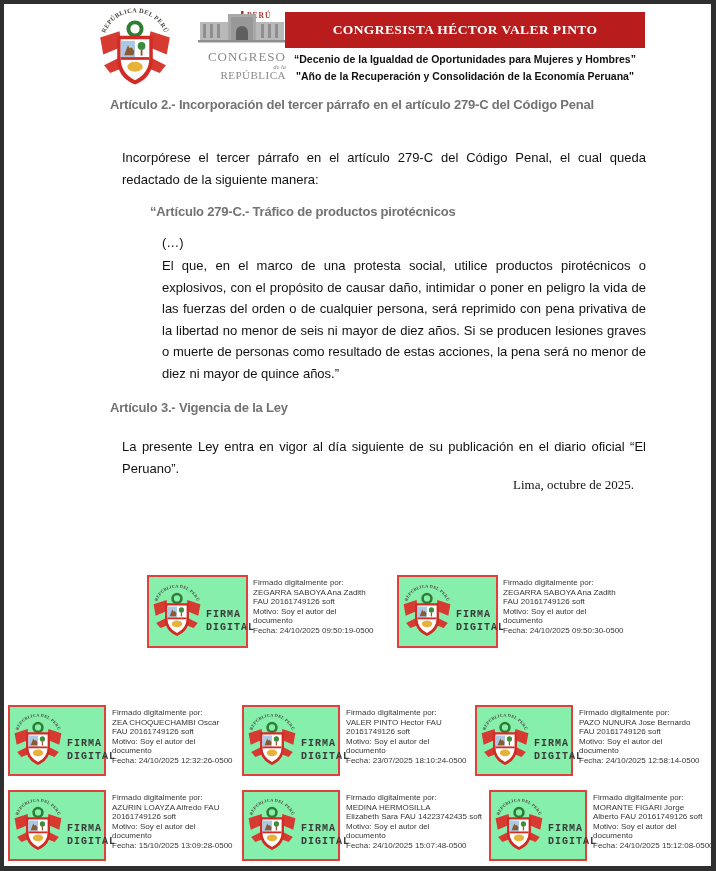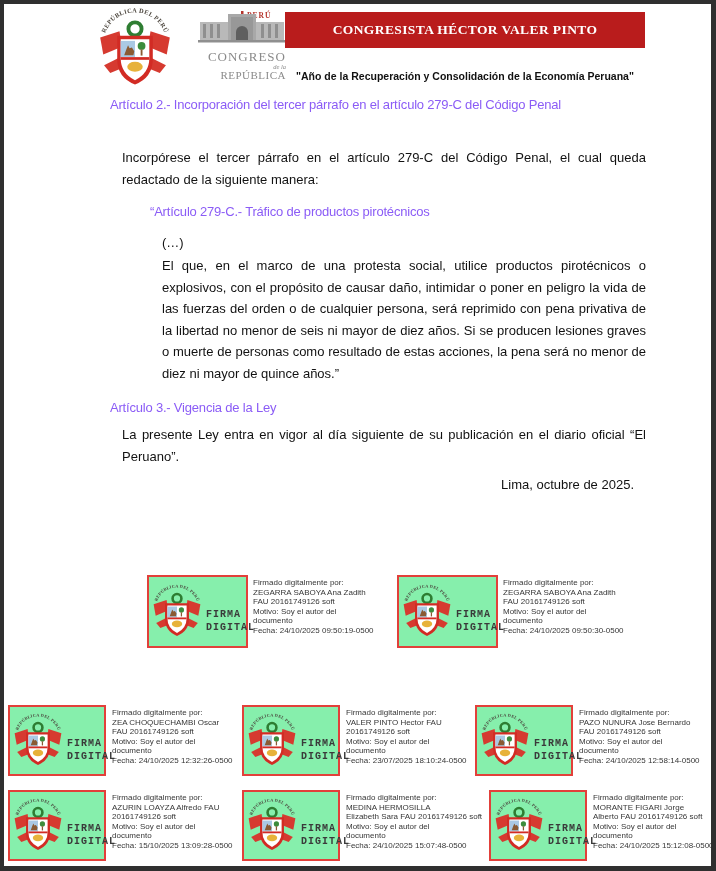--- a/index.html
+++ b/index.html
@@ -13,23 +13,23 @@
   .banner{
     background:#b91c1c;color:#ffffff;display:flex;align-items:center;justify-content:center;
     font-family:"Liberation Serif",serif;font-weight:bold;font-size:13.5px;letter-spacing:.4px;
   }
   .motto{font-weight:bold;font-size:10.5px;text-align:center;color:#111;white-space:nowrap;}
   .congress-name{font-family:"Liberation Serif",serif;color:#8a8a8a;text-align:right;line-height:1.05;}
   .cn1{font-size:13px;letter-spacing:1px;}
   .cn2{font-size:6.5px;font-style:italic;}
   .cn3{font-size:11px;letter-spacing:.5px;}
   
-  .h{font-weight:normal;font-size:13px;line-height:21px;color:#8b5cf6;text-align:justify;letter-spacing:-.2px;}
+  .h{font-weight:bold;font-size:13px;line-height:21px;color:#737373;text-align:justify;letter-spacing:-.2px;}
   .p{font-size:13px;line-height:21.5px;color:#121212;text-align:justify;margin-left:12px;}
-  .dateline{font-size:13px;color:#121212;text-align:right;}
+  .dateline{font-size:13px;color:#121212;text-align:right;font-family:Liberation Serif, serif;}
   
   .stamp{
     box-sizing:border-box;border:2px solid #e2403a;background:#86efac;
     display:flex;align-items:center;padding:1px 2px;
   }
   .stamp svg{width:52px;height:60px;flex:none;}
   .firma{
     font-family:"Liberation Mono",monospace;font-weight:bold;font-size:10px;line-height:13px;
     color:#3a3a3a;letter-spacing:1px;margin-left:3px;margin-top:18px;
   }
@@ -92,31 +92,32 @@
     <div class="congress-name">
       <div class="cn1">CONGRESO</div>
       <div class="cn2">de la</div>
       <div class="cn3">REPÚBLICA</div>
     </div>
   </div>
 
   <div class="abs banner" style="left:281px;top:8px;width:360px;height:36px">
     <span>CONGRESISTA HÉCTOR VALER PINTO</span>
   </div>
+  <div class="abs motto" style="left:281px;top:49px;width:360px">“Decenio de la Igualdad de Oportunidades para Mujeres y Hombres”</div>
   <div class="abs motto" style="left:281px;top:66px;width:360px">"Año de la Recuperación y Consolidación de la Economía Peruana"</div>
 
   <div class="abs h" style="left:106px;top:90px;width:528px">Artículo 2.- Incorporación del tercer párrafo en el artículo 279-C del Código Penal</div>
   <div class="abs p" style="left:106px;top:143px;width:524px">Incorpórese el tercer párrafo en el artículo 279-C del Código Penal, el cual queda redactado de la siguiente manera:</div>
 
   <div class="abs h" style="left:146px;top:197px;width:484px">“Artículo 279-C.- Tráfico de productos pirotécnicos</div>
   <div class="abs p" style="left:146px;top:228px;width:484px">(…)</div>
   <div class="abs p" style="left:146px;top:251px;width:484px">El que, en el marco de una protesta social, utilice productos pirotécnicos o explosivos, con el propósito de causar daño, intimidar o poner en peligro la vida de las fuerzas del orden o de cualquier persona, será reprimido con pena privativa de la libertad no menor de seis ni mayor de diez años. Si se producen lesiones graves o muerte de personas como resultado de estas acciones, la pena será no menor de diez ni mayor de quince años.”</div>
 
   <div class="abs h" style="left:106px;top:393px;width:524px">Artículo 3.- Vigencia de la Ley</div>
-  <div class="abs p" style="left:106px;top:420px;width:524px">La presente Ley entra en vigor al día siguiente de su publicación en el diario oficial “El Peruano”.</div>
+  <div class="abs p" style="left:106px;top:432px;width:524px">La presente Ley entra en vigor al día siguiente de su publicación en el diario oficial “El Peruano”.</div>
 
   <div class="abs dateline" style="left:106px;top:473px;width:524px">Lima, octubre de 2025.</div>
 
   <div class="abs stamp" style="left:143px;top:571px;width:101px;height:73px">
     <svg viewBox="0 0 100 106">
         <use href="#peru-coat"></use>
       </svg>
     <div class="firma">
       <div>FIRMA</div>
       <div>DIGITAL</div>
@@ -226,21 +227,21 @@
         <use href="#peru-coat"></use>
       </svg>
     <div class="firma">
       <div>FIRMA</div>
       <div>DIGITAL</div>
     </div>
   </div>
   <div class="abs sig" style="left:342px;top:789px">
     <div>Firmado digitalmente por:</div>
     <div>MEDINA HERMOSILLA</div>
-    <div>Elizabeth Sara FAU 20161749126 soft</div>
+    <div>Elizabeth Sara FAU 14223742435 soft</div>
     <div>Motivo: Soy el autor del</div>
     <div>documento</div>
     <div>Fecha: 24/10/2025 15:07:48-0500</div>
   </div>
 
   <div class="abs stamp" style="left:485px;top:786px;width:98px;height:71px">
     <svg viewBox="0 0 100 106">
         <use href="#peru-coat"></use>
       </svg>
     <div class="firma">

